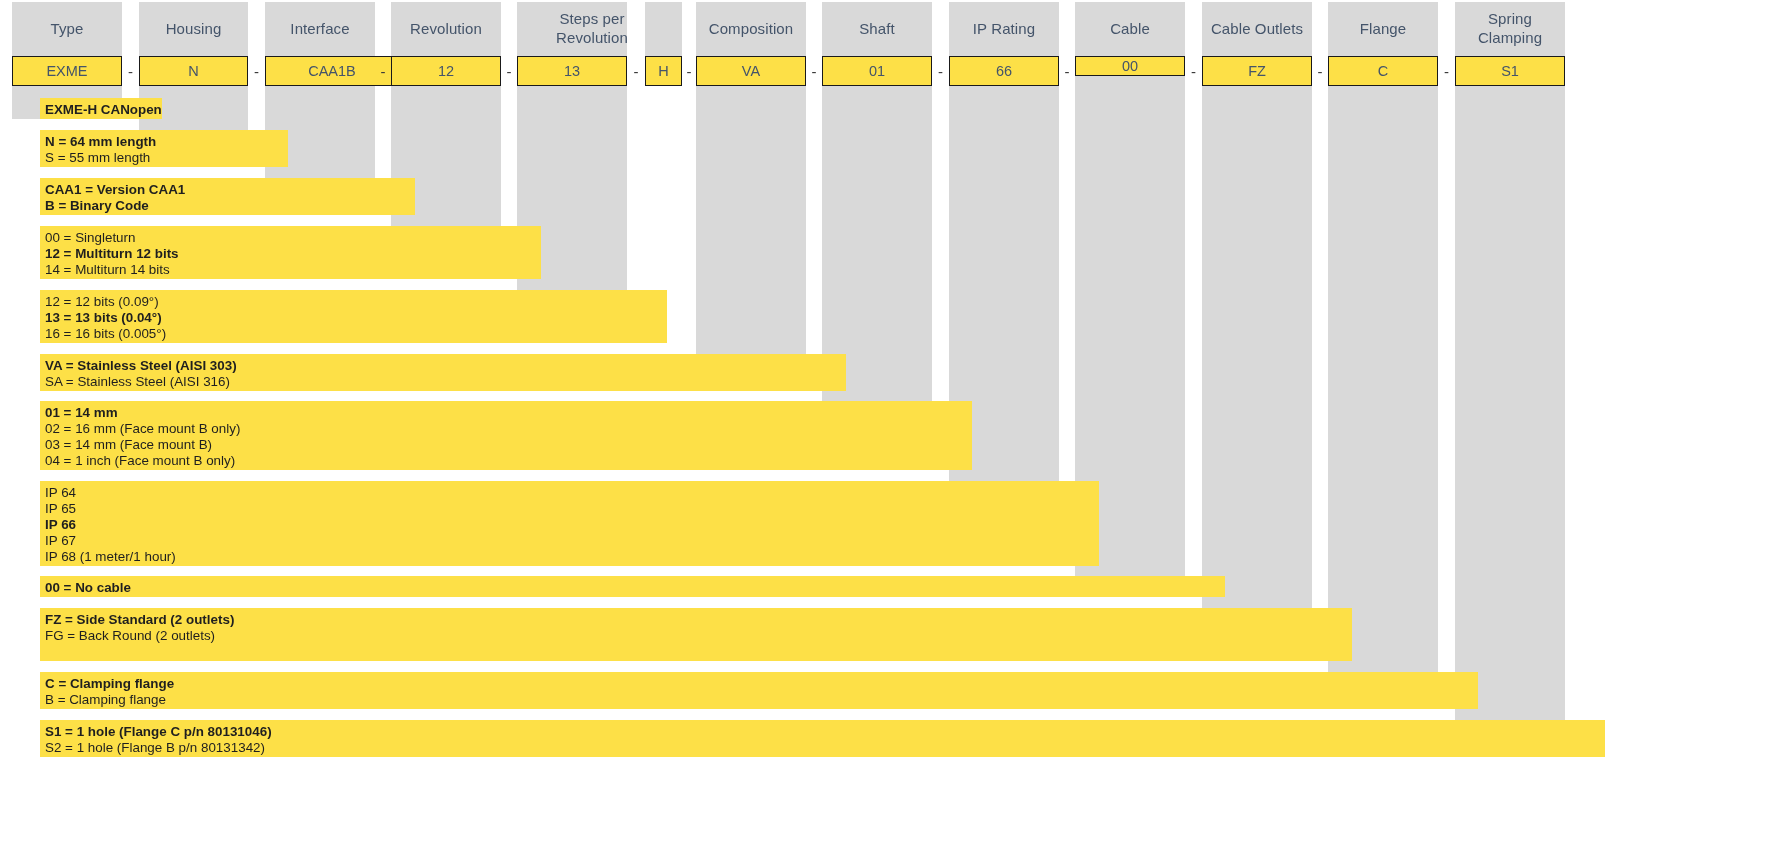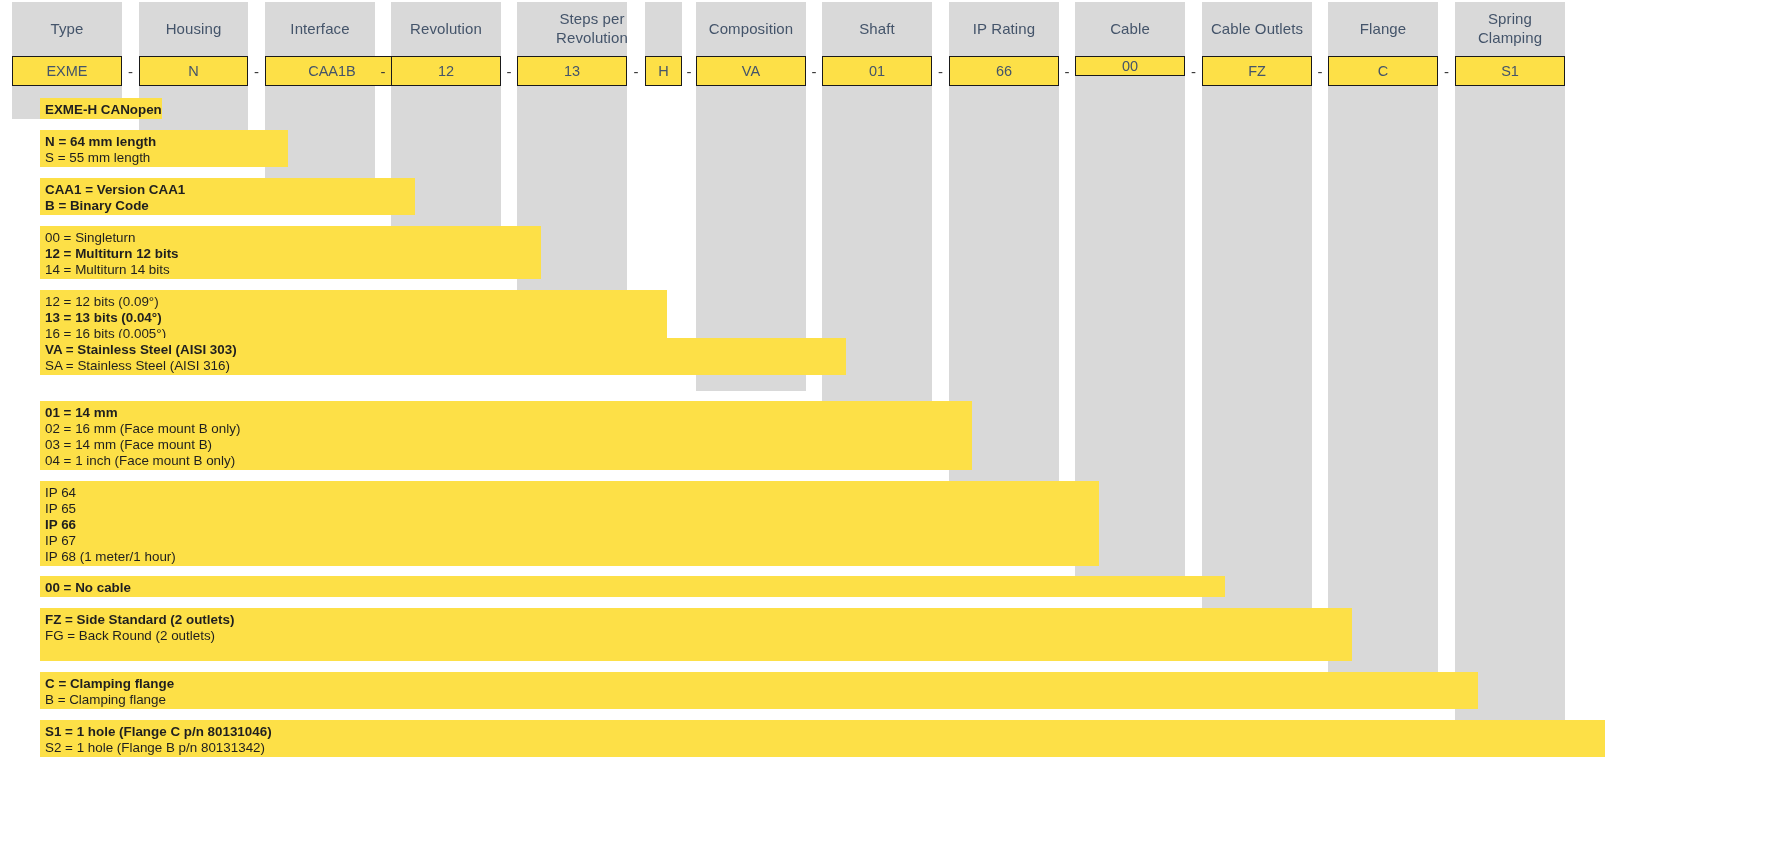--- a/index.html
+++ b/index.html
@@ -159,21 +159,21 @@
       <div class="desc-bar" style="top: 226px; width: 501px; height: 53px;">
         <div class="desc-line">00 = Singleturn</div>
         <div class="desc-line b">12 = Multiturn 12 bits</div>
         <div class="desc-line">14 = Multiturn 14 bits</div>
       </div>
       <div class="desc-bar" style="top: 290px; width: 627px; height: 53px;">
         <div class="desc-line">12 = 12 bits (0.09°)</div>
         <div class="desc-line b">13 = 13 bits (0.04°)</div>
         <div class="desc-line">16 = 16 bits (0.005°)</div>
       </div>
-      <div class="desc-bar" style="top: 338px; width: 806px; height: 37px;">
+      <div class="desc-bar" style="top: 354px; width: 806px; height: 37px;">
         <div class="desc-line b">VA = Stainless Steel (AISI 303)</div>
         <div class="desc-line">SA = Stainless Steel (AISI 316)</div>
       </div>
       <div class="desc-bar" style="top: 401px; width: 932px; height: 69px;">
         <div class="desc-line b">01 = 14 mm</div>
         <div class="desc-line">02 = 16 mm (Face mount B only)</div>
         <div class="desc-line">03 = 14 mm (Face mount B)</div>
         <div class="desc-line">04 = 1 inch (Face mount B only)</div>
       </div>
       <div class="desc-bar" style="top: 481px; width: 1059px; height: 85px;">

